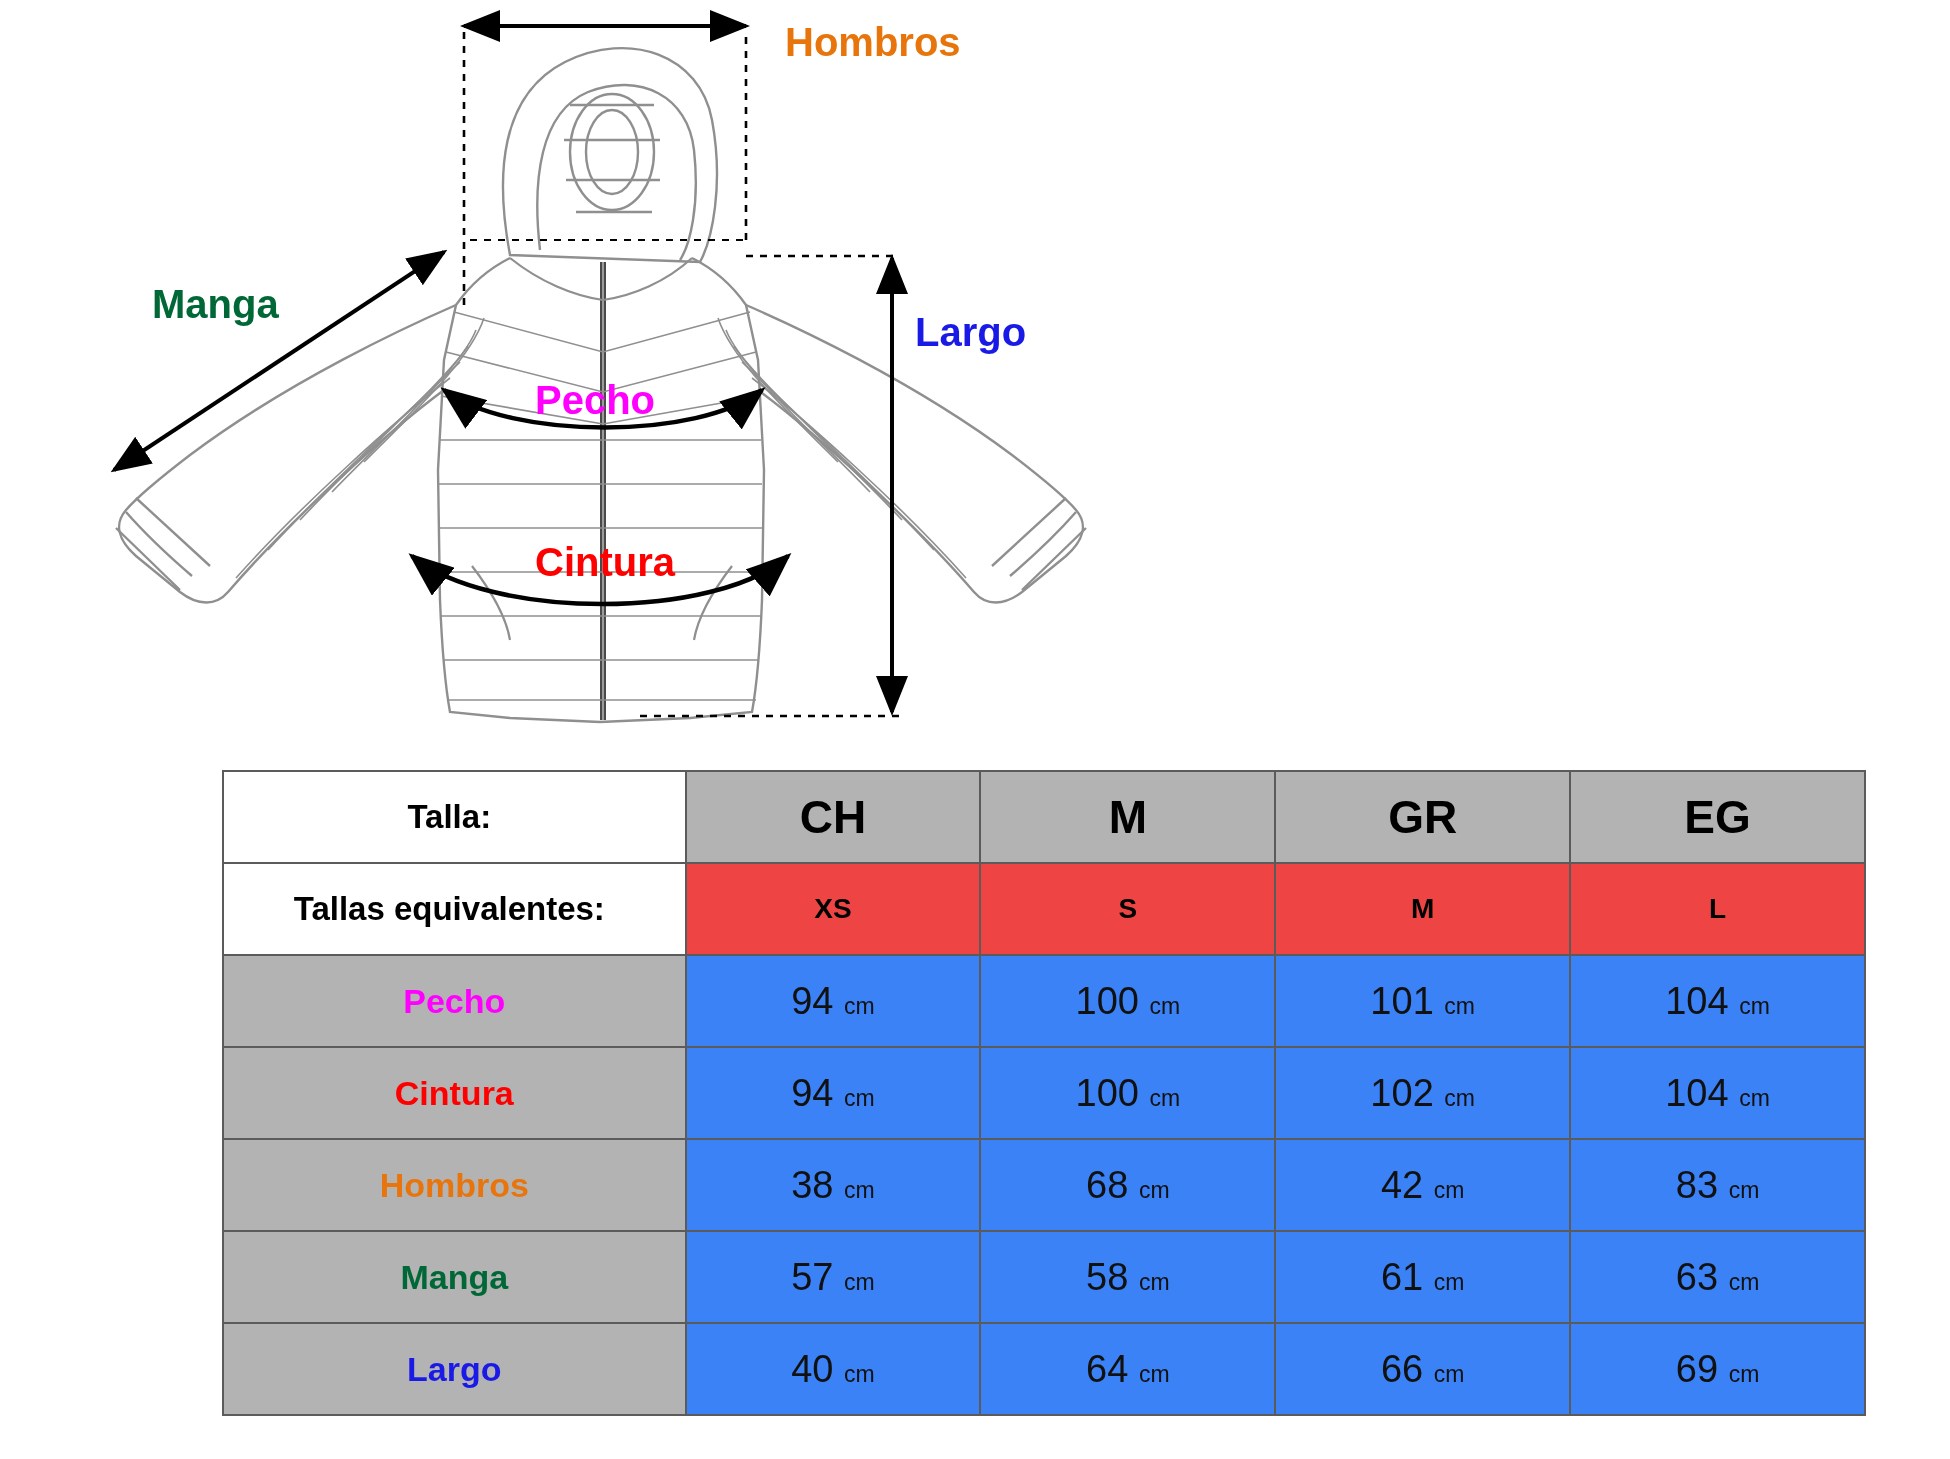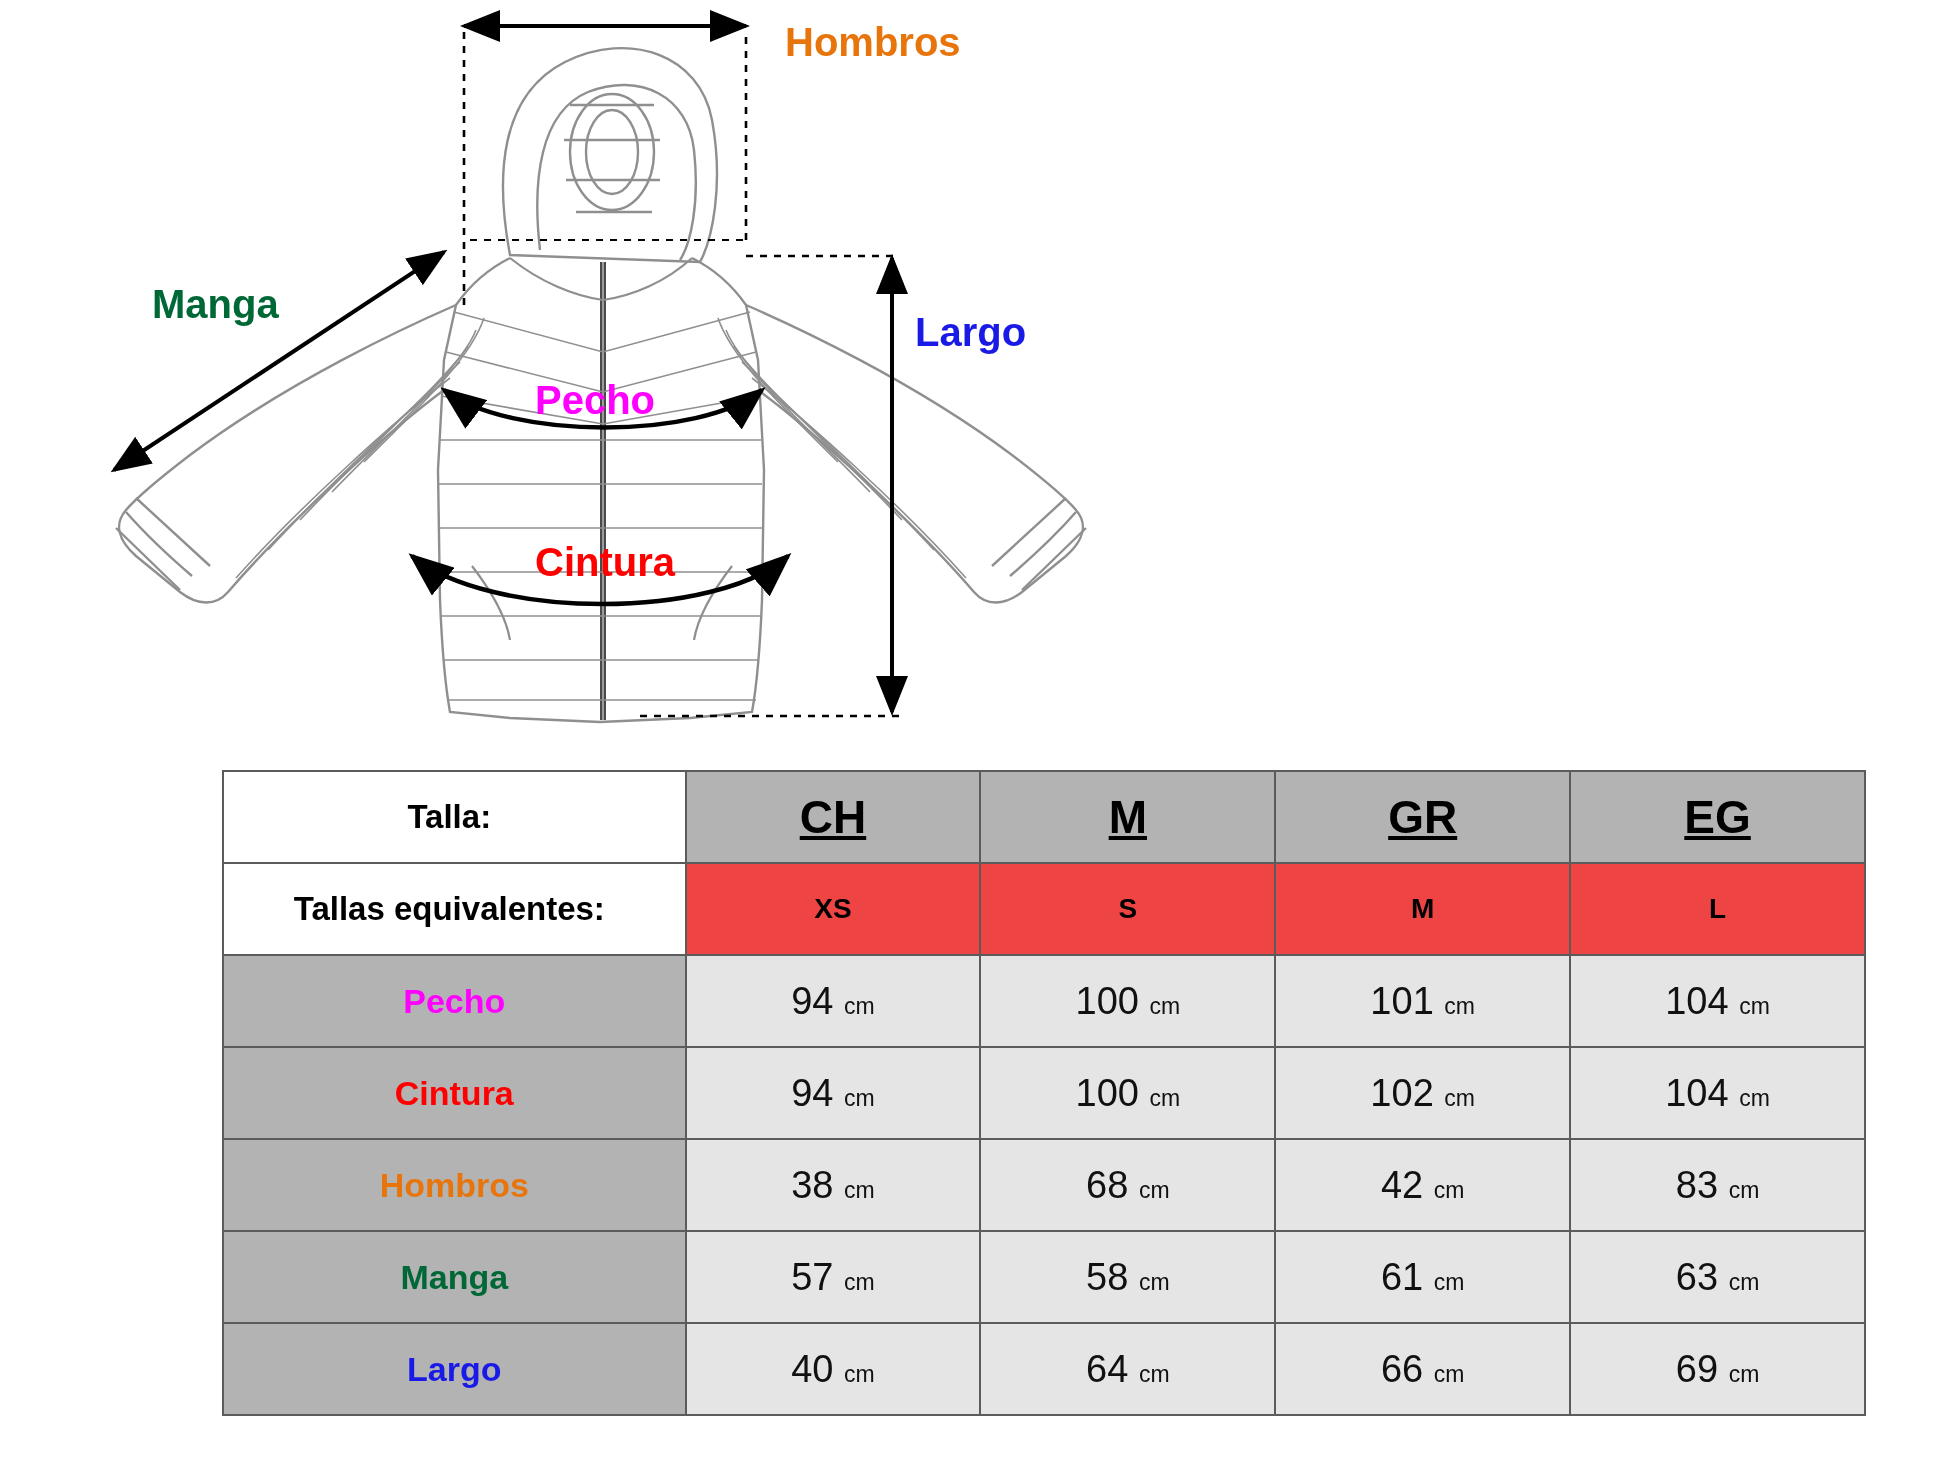--- a/index.html
+++ b/index.html
@@ -51,29 +51,29 @@
   }
   .col-label { width: 400px; }
   .col-size  { width: 255px; }
 
   .hdr-label {
     background: #ffffff; color: #000000; font-weight: bold;
     font-size: 33px; text-align: right; padding-right: 10px !important;
     border-right: 2px solid #5b5b5b;
   }
   .hdr-size {
-    background: #b3b3b3; color: #000000; font-weight: bold; font-size: 46px; text-decoration: underline;
+    background: #b3b3b3; color: #000000; font-weight: bold; font-size: 46px;
   }
   .hdr-eq {
     background: #ef4444; color: #000000; font-weight: bold; font-size: 28px;
   }
   .row-label {
     background: #b3b3b3; font-weight: bold; font-size: 34px;
   }
-  .val { background: #e5e5e5; font-size: 38px; color: #111; }
+  .val { background: #3b82f6; font-size: 38px; color: #111; }
   .val .u { font-size: 23px; }
 </style>
 </head>
 <body>
 
 <div id="root">
 
   <div class="top">
 
     <div class="jacket-wrap">

